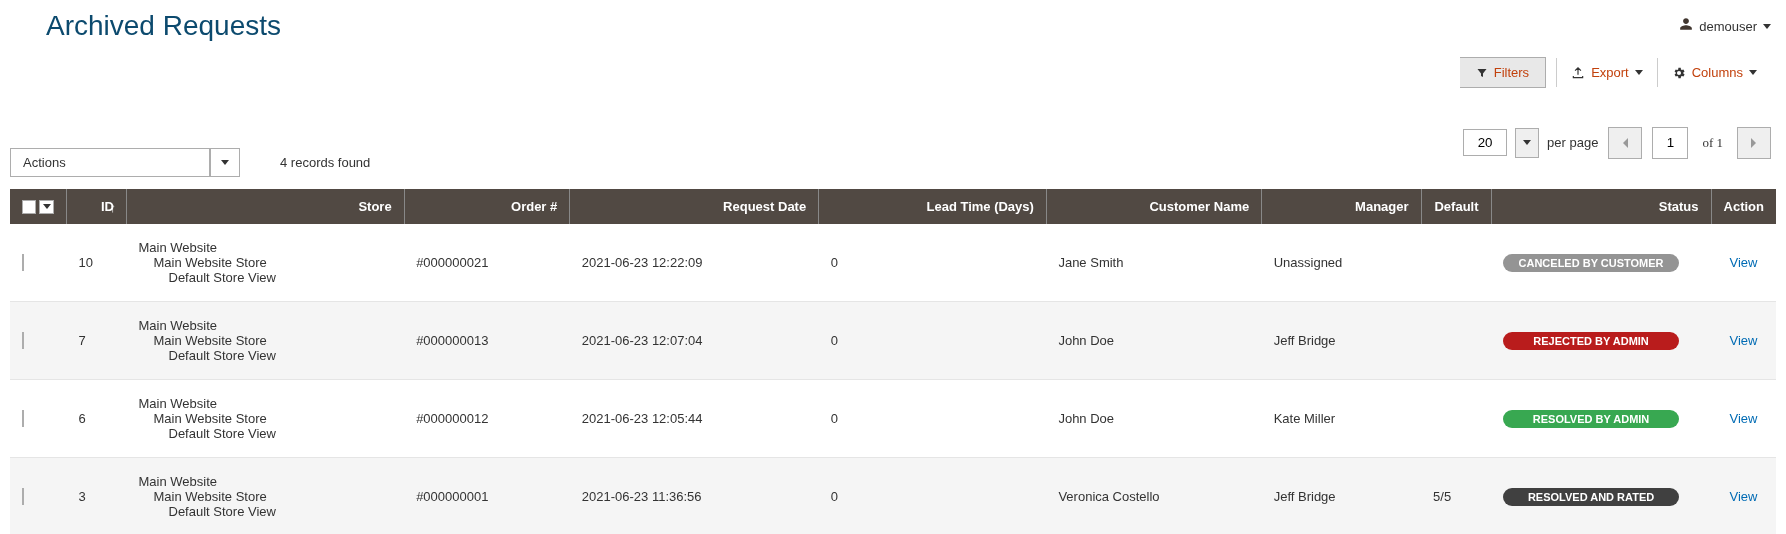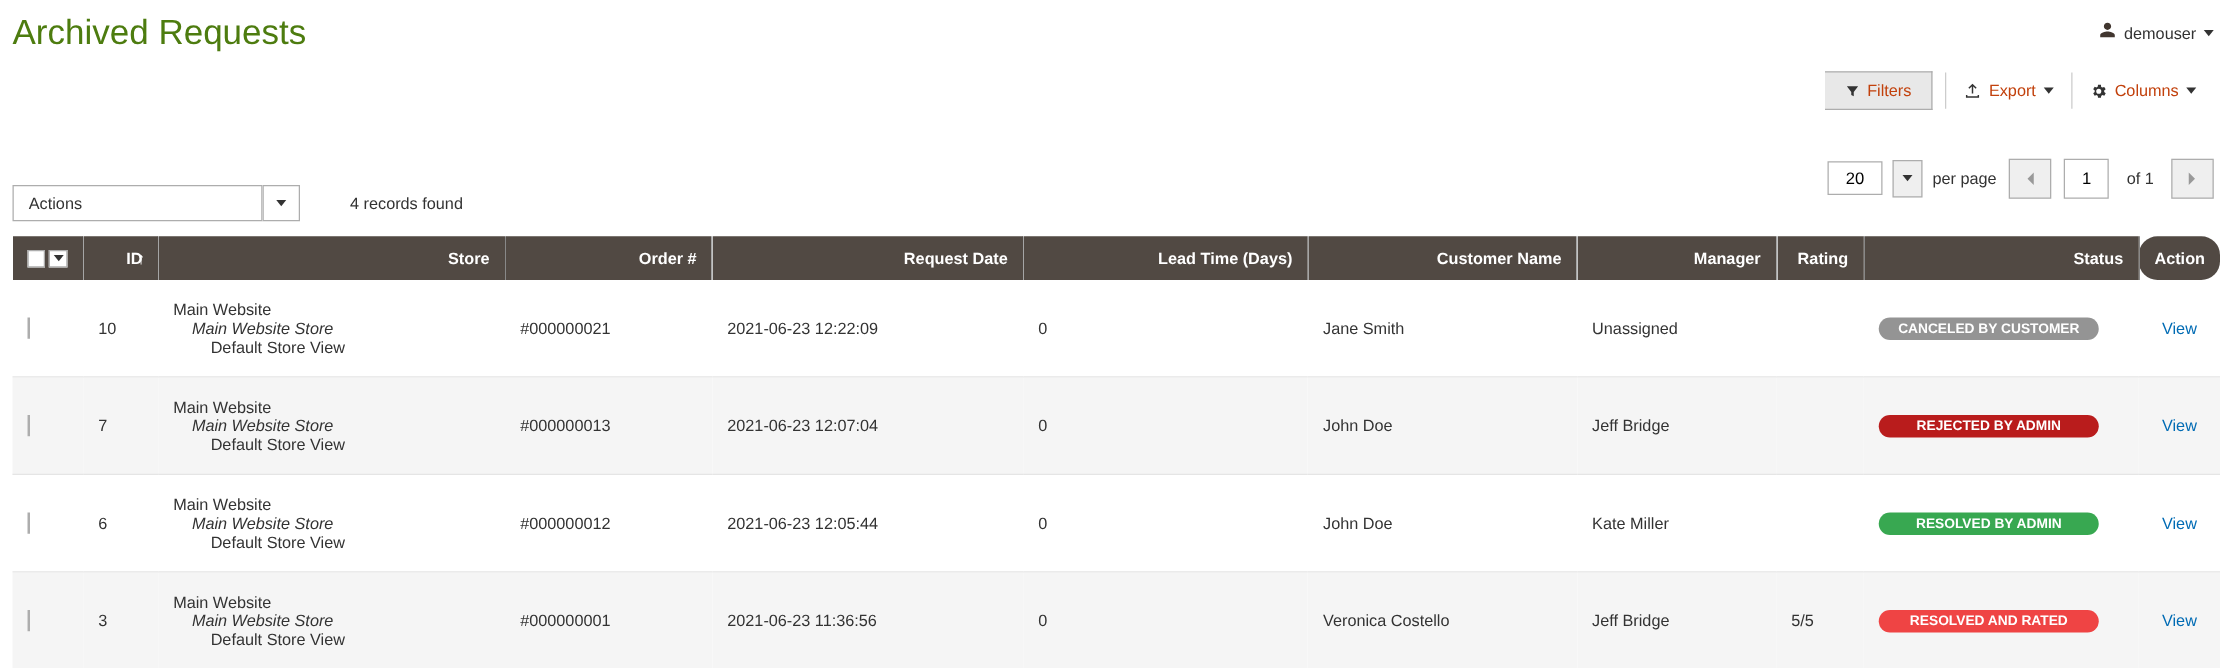--- a/index.html
+++ b/index.html
@@ -11,21 +11,22 @@
     }
     .page-header {
       display: flex;
       justify-content: space-between;
       align-items: center;
       padding: 10px 15px 15px 10px;
     }
     .page-title {
       font-size: 28px;
       font-weight: 300;
-      color: #4d7c0f;
+      color: #0c4a6e;
+      margin-left: 36px;
     }
     .user-menu {
       display: flex;
       align-items: center;
       gap: 6px;
       cursor: pointer;
       font-size: 13px;
     }
     .user-icon { font-size: 16px; color: #41362f; }
     .caret-down {
@@ -116,37 +117,37 @@
       display: flex; align-items: center; justify-content: center;
       background: #efefef;
       color: #999;
       cursor: pointer;
     }
     .pager-input {
       border: 1px solid #adadad;
       width: 36px; height: 32px;
       text-align: center;
     }
-    .pager-text { padding: 0 4px; }
+    .pager-text { padding: 0 4px; font-family: Liberation Serif, serif; }
     table.data-grid {
       width: calc(100% - 20px);
       margin: 0 10px;
       border-collapse: collapse;
       font-size: 13px;
     }
     table.data-grid thead th {
       background: #514943;
       color: #fff;
       text-align: right;
       font-weight: 600;
       padding: 10px 12px;
       border-right: 1px solid #888;
       position: relative;
     }
-    table.data-grid thead th:last-child { border-right: none; border-radius: 15px; }
+    table.data-grid thead th:last-child { border-right: none; }
     .th-checkbox { width: 40px; }
     .th-checkbox-inner {
       display: flex; align-items: center; gap: 3px;
     }
     .checkbox-box {
       width: 14px; height: 14px;
       background: #fff;
       border: 1px solid #adadad;
     }
     .dropdown-box {
@@ -162,21 +163,21 @@
       transform: translateY(-50%);
       color: #fff;
     }
     table.data-grid tbody tr { border-bottom: 1px solid #e5e5e5; }
     table.data-grid tbody tr:nth-child(even) { background: #f5f5f5; }
     table.data-grid tbody td {
       padding: 16px 12px;
       vertical-align: middle;
     }
     .store-cell .l1 { }
-    .store-cell .l2 { padding-left: 15px; font-style: italic; }
+    .store-cell .l2 { padding-left: 15px; }
     .store-cell .l3 { padding-left: 30px; }
     .status-badge {
       display: inline-block;
       color: #fff;
       font-size: 11px;
       font-weight: 700;
       padding: 3px 12px;
       text-align: center;
       width: 176px;
       border-radius: 10px;
@@ -280,21 +281,21 @@
       <th style="width:60px;">
         <span>ID</span>
         <span class="sort-arrow">↑</span>
       </th>
       <th><span>Store</span></th>
       <th><span>Order #</span></th>
       <th><span>Request Date</span></th>
       <th><span>Lead Time (Days)</span></th>
       <th><span>Customer Name</span></th>
       <th><span>Manager</span></th>
-      <th style="width:70px;"><span>Rating</span></th>
+      <th style="width:70px;"><span>Default</span></th>
       <th style="width:220px;"><span>Status</span></th>
       <th style="width:60px;"><span>Action</span></th>
     </tr>
   </thead>
   <tbody id="grid-body">
       <tr>
     <td><span class="checkbox-box"></span></td>
     <td>10</td>
     <td class="store-cell">
       <div class="l1">Main Website</div>
@@ -351,17 +352,17 @@
       <div class="l1">Main Website</div>
       <div class="l2">Main Website Store</div>
       <div class="l3">Default Store View</div>
     </td>
     <td>#000000001</td>
     <td>2021-06-23 11:36:56</td>
     <td>0</td>
     <td>Veronica Costello</td>
     <td>Jeff Bridge</td>
     <td>5/5</td>
-    <td><span class="status-badge" style="background:#ef4444">RESOLVED AND RATED</span></td>
+    <td><span class="status-badge" style="background:#404040">RESOLVED AND RATED</span></td>
     <td class="action-col"><span class="view-link">View</span></td>
   </tr>
     </tbody>
 </table>
 
 </body></html>

